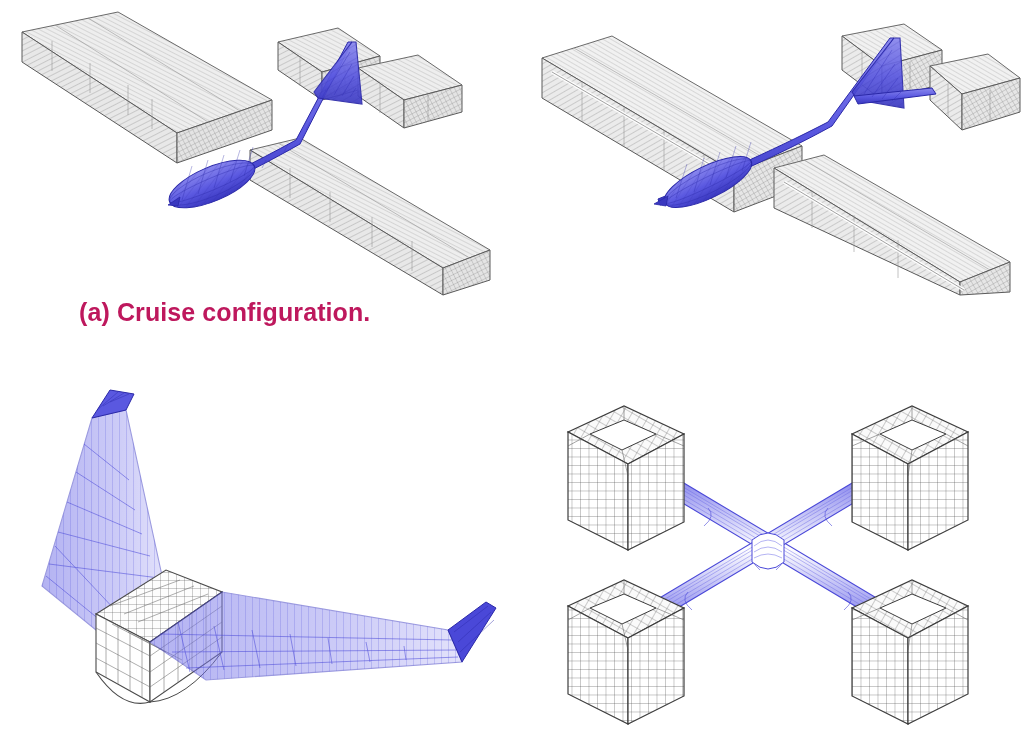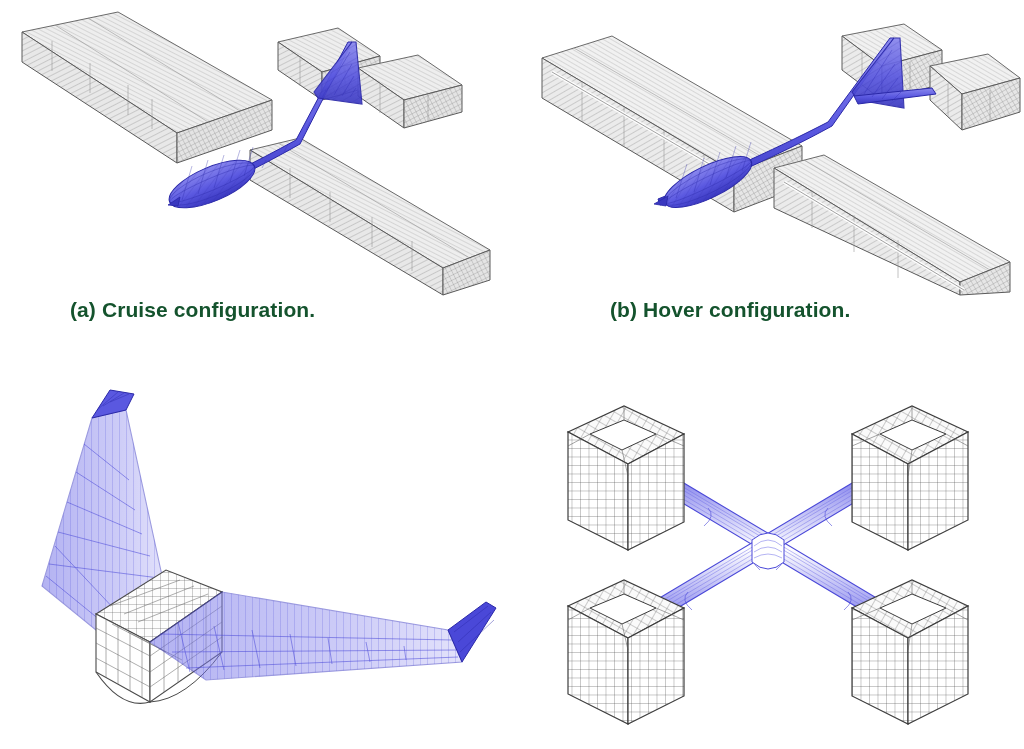--- a/index.html
+++ b/index.html
@@ -24,25 +24,26 @@
   }
   .panel svg {
     display: block;
     width: 100%;
     height: 100%;
     overflow: visible;
   }
   .caption {
     position: absolute;
     font-family: "Liberation Sans", sans-serif;
-    font-size: 21px;
+    font-size: 25px;
     font-weight: 700;
-    color: #14532d;
+    color: #be185d;
     letter-spacing: 0.1px;
     white-space: nowrap;
+    margin-left: 9px;
   }
   
   #panel-cruise   { left: 0px;   top: 0px;   width: 512px; height: 290px; }
   #panel-hover    { left: 512px; top: 0px;   width: 512px; height: 290px; }
   #panel-aircraft { left: 0px;   top: 380px; width: 512px; height: 369px; }
   #panel-quad     { left: 512px; top: 380px; width: 512px; height: 369px; }
 
   #caption-a { left: 70px;  top: 298px; }
   #caption-b { left: 610px; top: 298px; }
 </style>
@@ -267,21 +268,20 @@
           <path d="M164,198 L175,164"></path>
             <path d="M182,192 L192,158"></path>
           <path d="M198,185 L208,152"></path>
             <path d="M214,178 L224,146"></path>
           <path d="M230,171 L239,142"></path>
         </g>
         <path d="M142,204 L156,196 L154,206 Z" fill="#3a38c0" stroke="#2a28a8" stroke-width="0.8"></path>
       </g>
     </svg>
   </div>
-  <div class="caption" id="caption-b">(b) Hover configuration.</div>
 
   <div class="panel" id="panel-aircraft">
     <svg viewBox="0 0 512 369" preserveAspectRatio="xMidYMid meet">
       <defs>
         <linearGradient id="wing-blue" x1="0" y1="0" x2="1" y2="0">
           <stop offset="0%" stop-color="#6a68e6"></stop>
           <stop offset="60%" stop-color="#9a98f0"></stop>
           <stop offset="100%" stop-color="#c8c6f8"></stop>
         </linearGradient>
         <pattern id="wing-chord" width="7" height="7" patternUnits="userSpaceOnUse">

